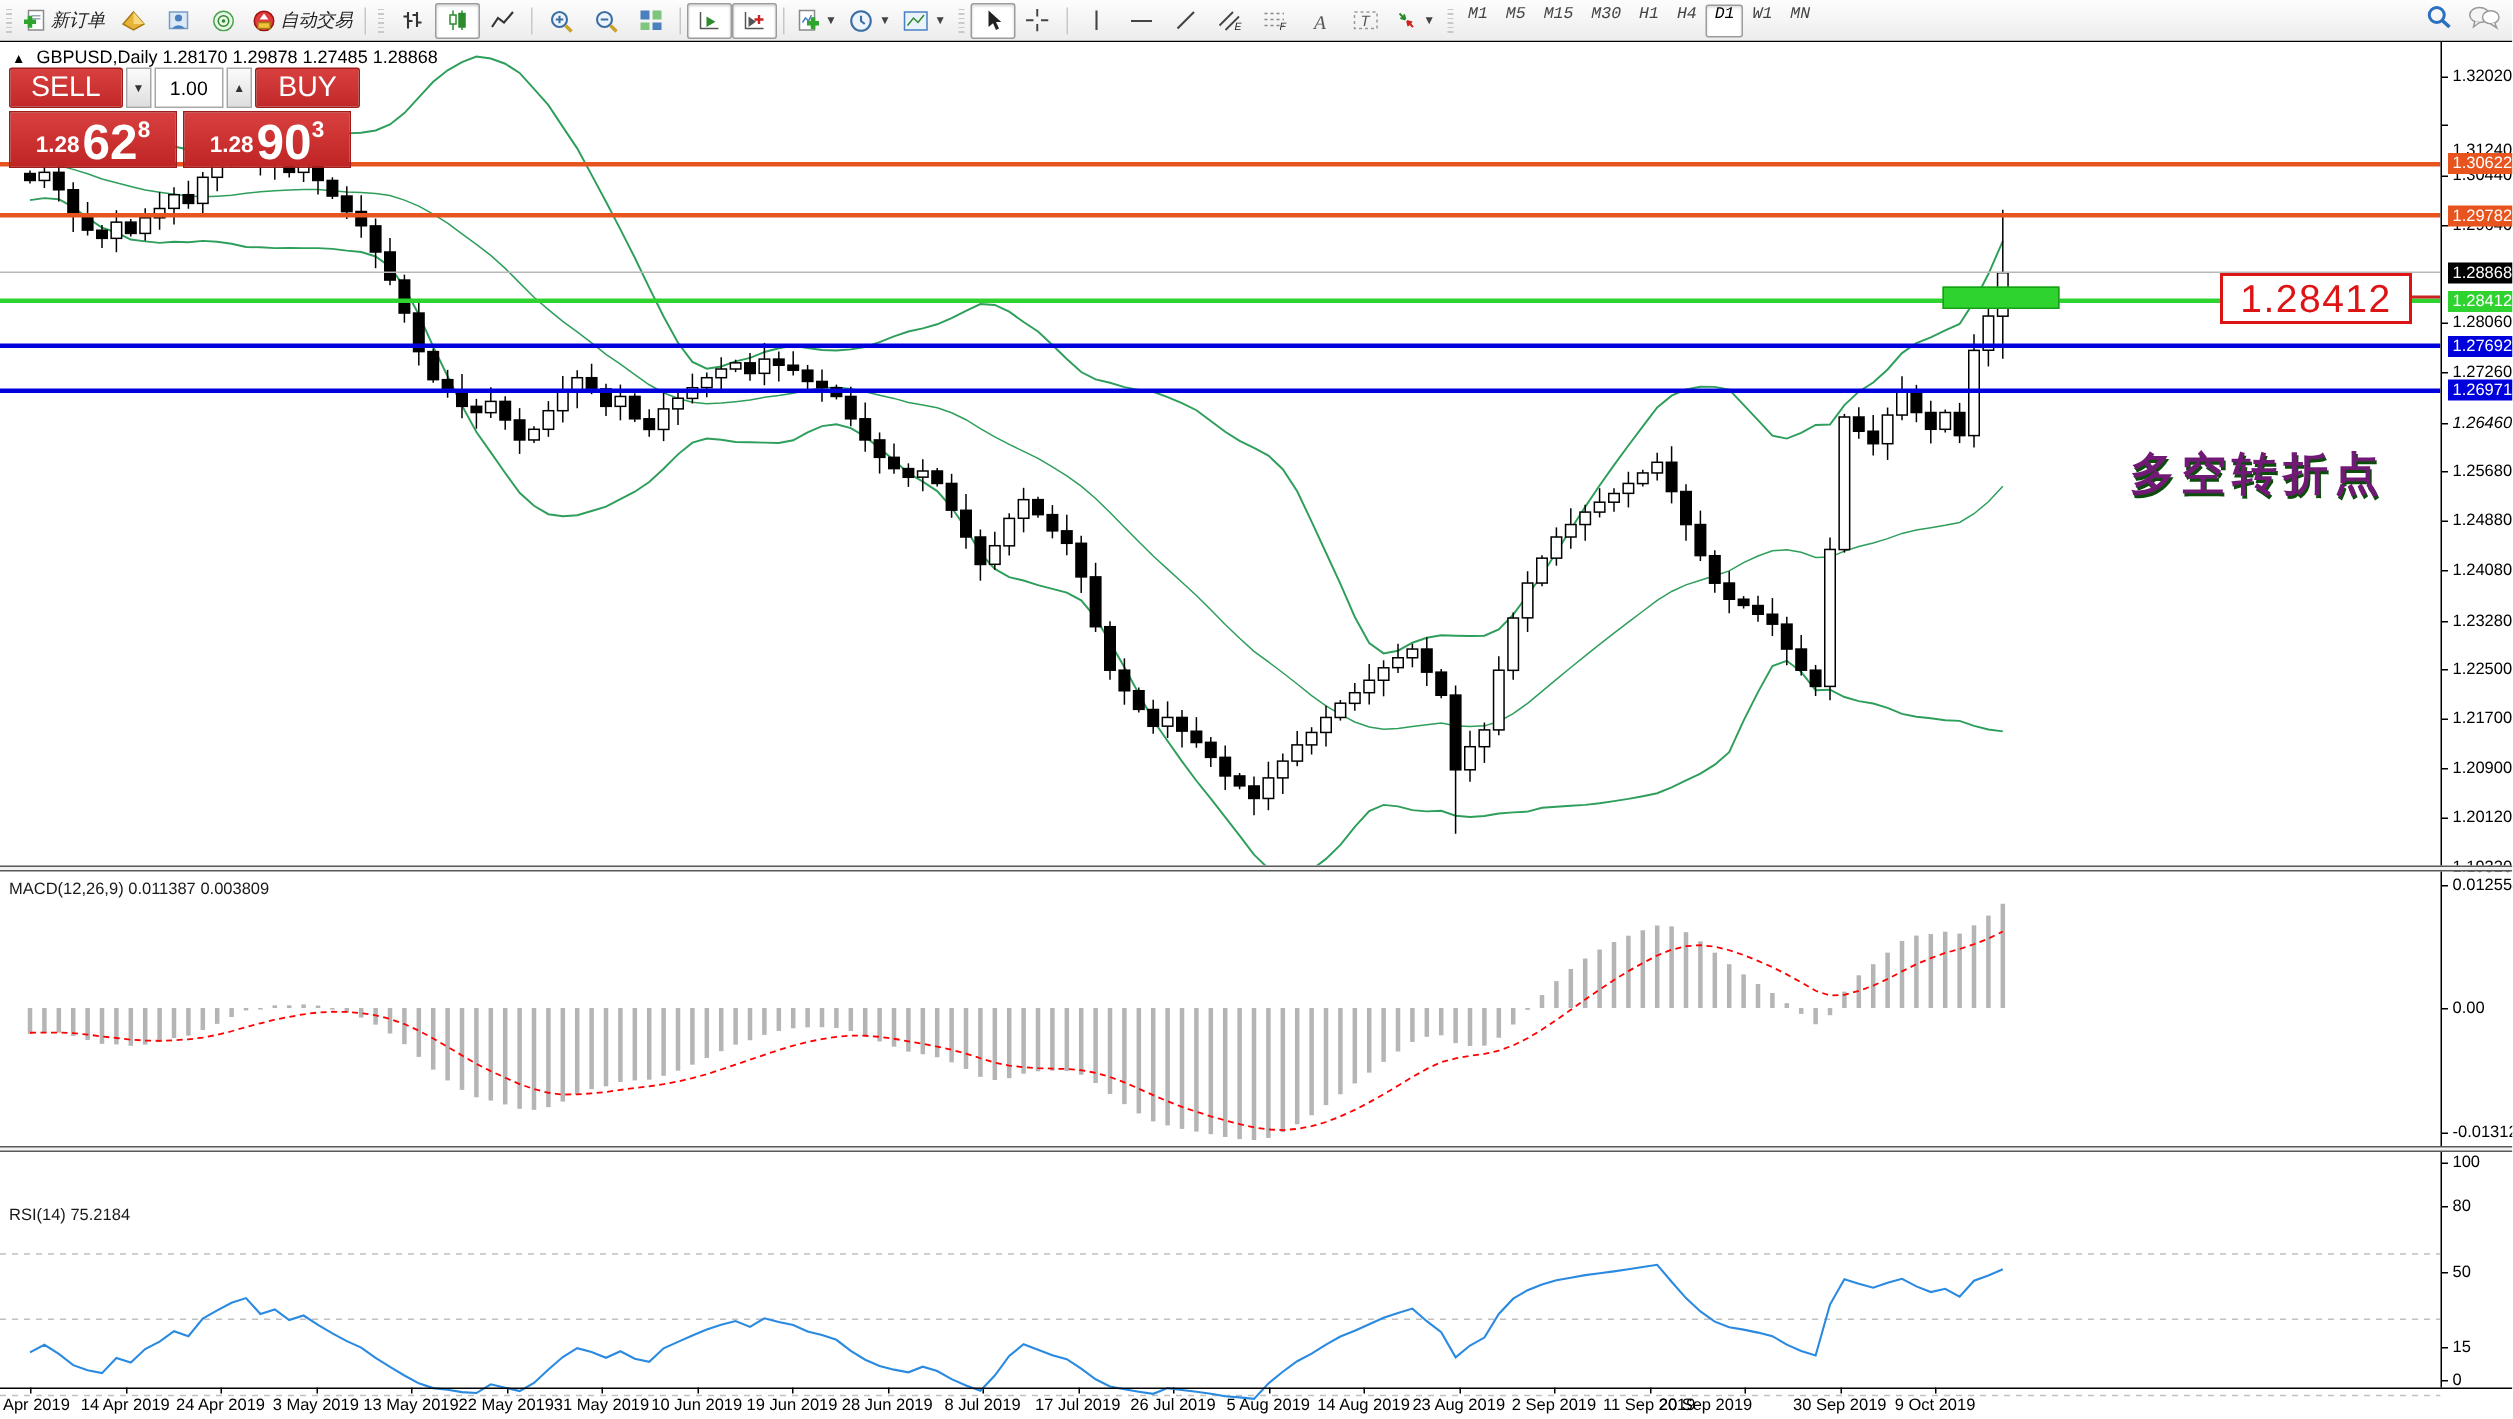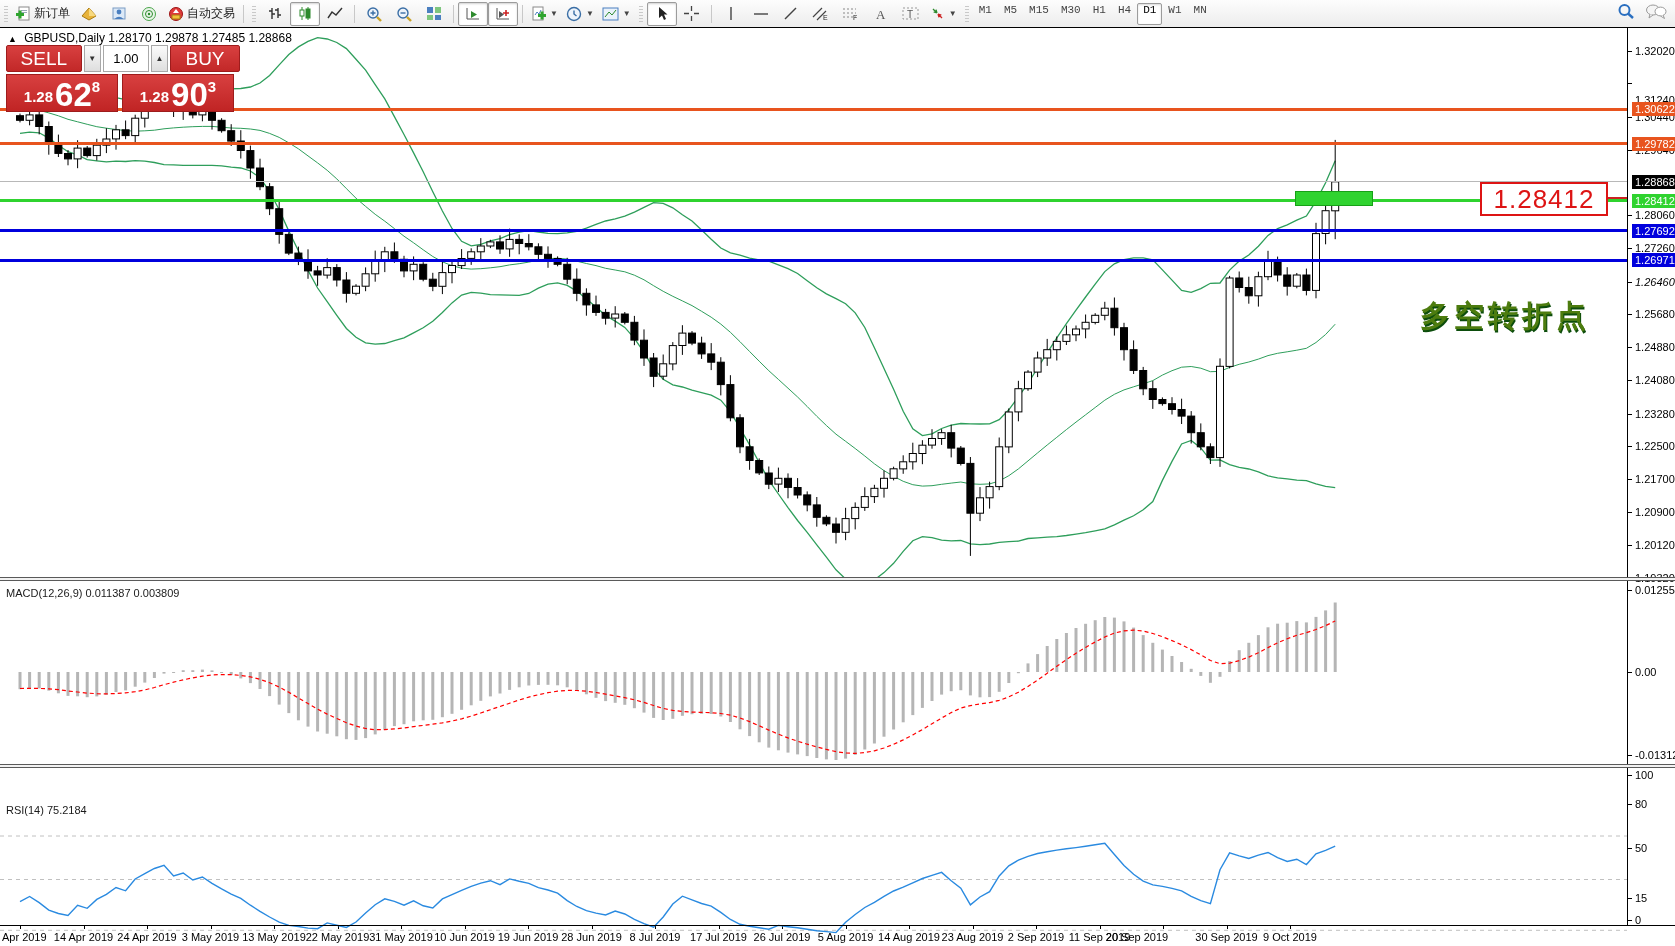--- a/index.html
+++ b/index.html
@@ -1,20 +1,20 @@
 <!DOCTYPE html>
 <html><head>
 <meta charset="utf-8">
 <style>
   html,body{margin:0;padding:0;background:#fff;}
   #app{position:relative;width:1675px;height:946px;background:#fff;overflow:hidden;
        font-family:"Liberation Sans",sans-serif;-webkit-font-smoothing:antialiased;}
   
   .toolbar{position:absolute;left:0;top:0;width:1675px;height:27px;box-sizing:border-box;
-    background:linear-gradient(#fdfdfd,#ececec);display:flex;align-items:center;z-index:60;}
+    background:linear-gradient(#fdfdfd,#ececec);display:flex;align-items:center;z-index:60;font-style:italic;}
   .tgrip{width:4px;height:16px;margin:0 4px;
     background:repeating-linear-gradient(180deg,#c9c9c9 0 1px,transparent 1px 3px);}
   .tsep{width:1px;height:18px;background:#c8c8c8;margin:0 4px;}
   .tbtn{height:22px;min-width:22px;display:flex;align-items:center;justify-content:center;gap:3px;
     padding:0 3px;border:1px solid transparent;border-radius:2px;font-size:12px;color:#222;cursor:default;}
   .tbtn.pressed{background:#fff;border-color:#9c9c9c;box-shadow:inset 0 1px 2px rgba(0,0,0,.18);}
   .tbtn svg{display:block;}
   .caret{font-size:8px;color:#444;margin-left:1px;}
   .tf-btn{height:20px;padding:0 5px;font-size:11px;color:#444;border:1px solid transparent;border-radius:2px;
     font-family:"Liberation Mono","DejaVu Sans Mono",monospace;}
@@ -41,21 +41,21 @@
   .date-tick{position:absolute;top:-1px;width:1px;height:4px;background:#000;}
   
   .csvg{position:absolute;left:0;top:0;z-index:1;}
   
   #hl-zone{position:absolute;left:1295px;top:191px;width:78px;height:15px;background:#2fd32f;
     border:1px solid #17a017;box-sizing:border-box;z-index:6;}
   #callout{position:absolute;left:1480px;top:182px;width:128px;height:34px;border:2px solid #dd1414;
     background:#fff;color:#dd1414;font-size:26px;display:flex;align-items:center;justify-content:center;
     box-sizing:border-box;z-index:7;letter-spacing:1px;}
   #callout-link{position:absolute;left:1608px;top:197px;width:19px;height:2px;background:#c22;z-index:7;}
-  #cn-note{position:absolute;left:1420px;top:296px;font-size:30px;font-weight:bold;color:#4d7c0f;
+  #cn-note{position:absolute;left:1420px;top:296px;font-size:30px;font-weight:bold;color:#701a75;
     letter-spacing:4px;text-shadow:1px 2px 0 #0c4d0c;z-index:7;white-space:nowrap;}
   
   #chart-title{position:absolute;left:8px;top:31px;font-size:12px;color:#000;z-index:12;white-space:nowrap;}
   #chart-title .tri{font-size:9px;margin-right:4px;}
   
   #trade-panel{position:absolute;left:6px;top:45px;z-index:15;width:234px;}
   .tp-row{display:flex;align-items:stretch;height:27px;}
   .tp-btn{background:linear-gradient(#d84040,#c22828);color:#fff;border:1px solid #9e1c1c;
     font-size:19px;display:flex;align-items:center;justify-content:center;border-radius:2px;}
   #sell-btn{width:78px;}

